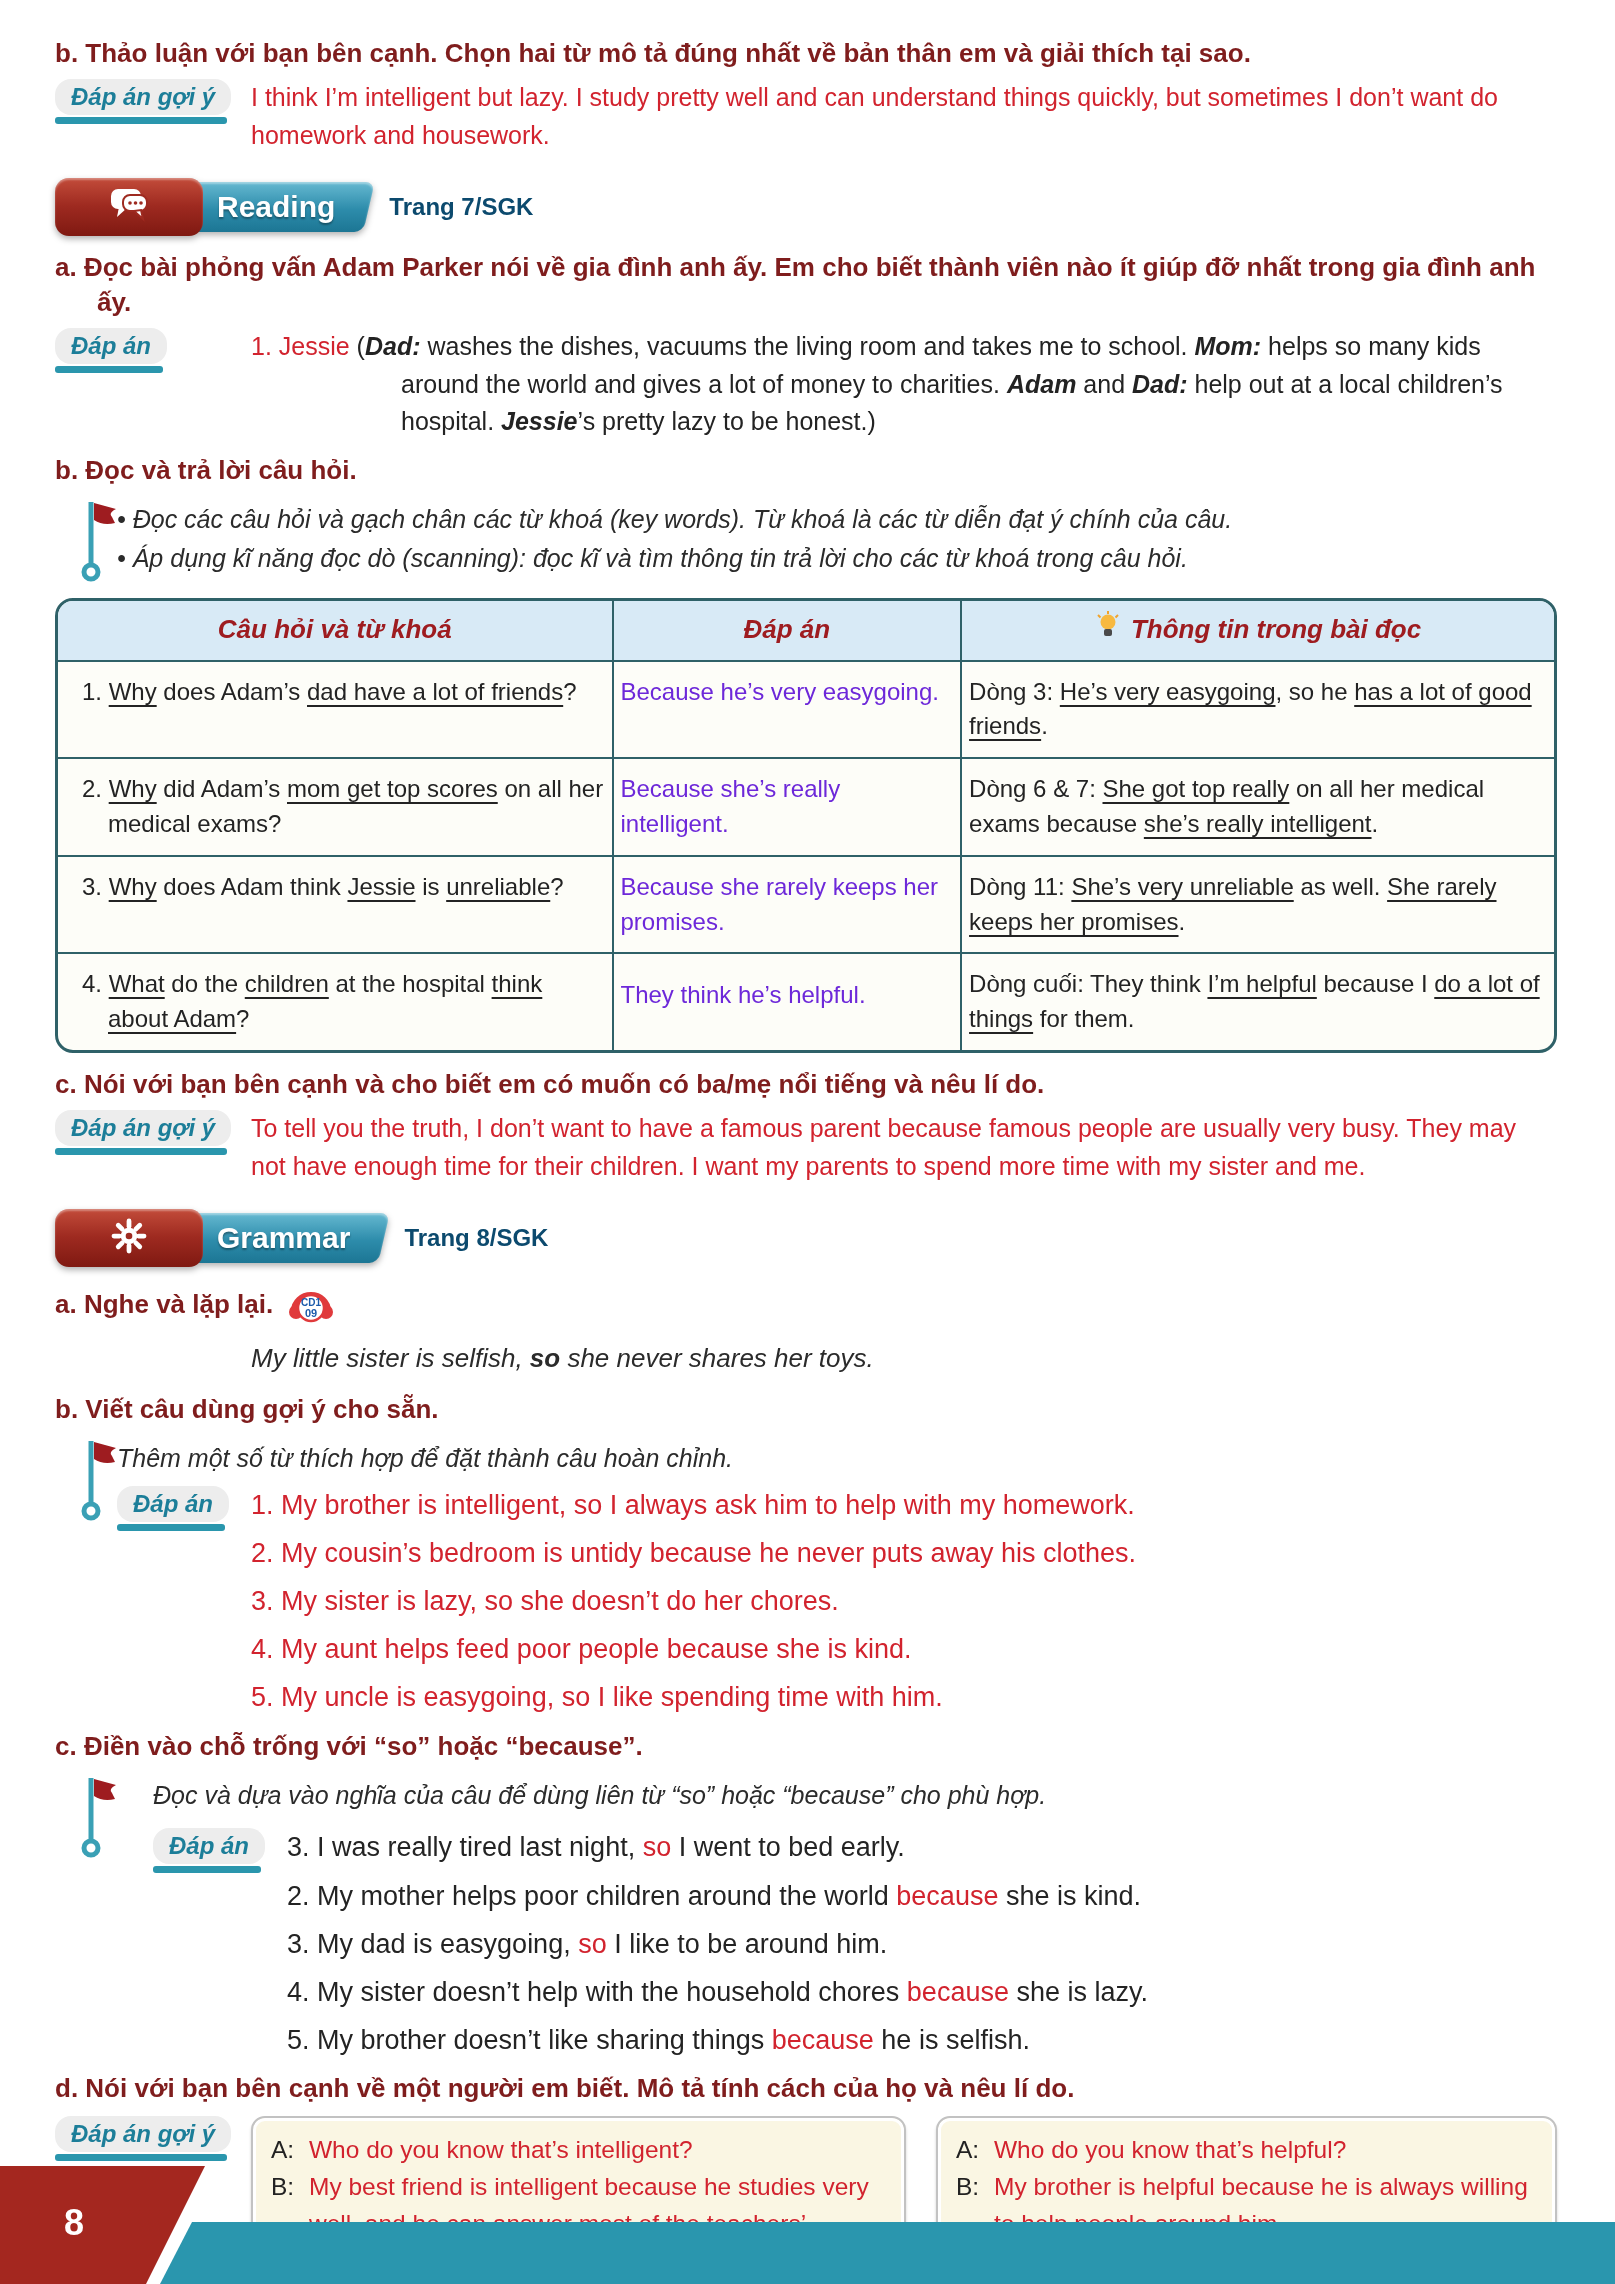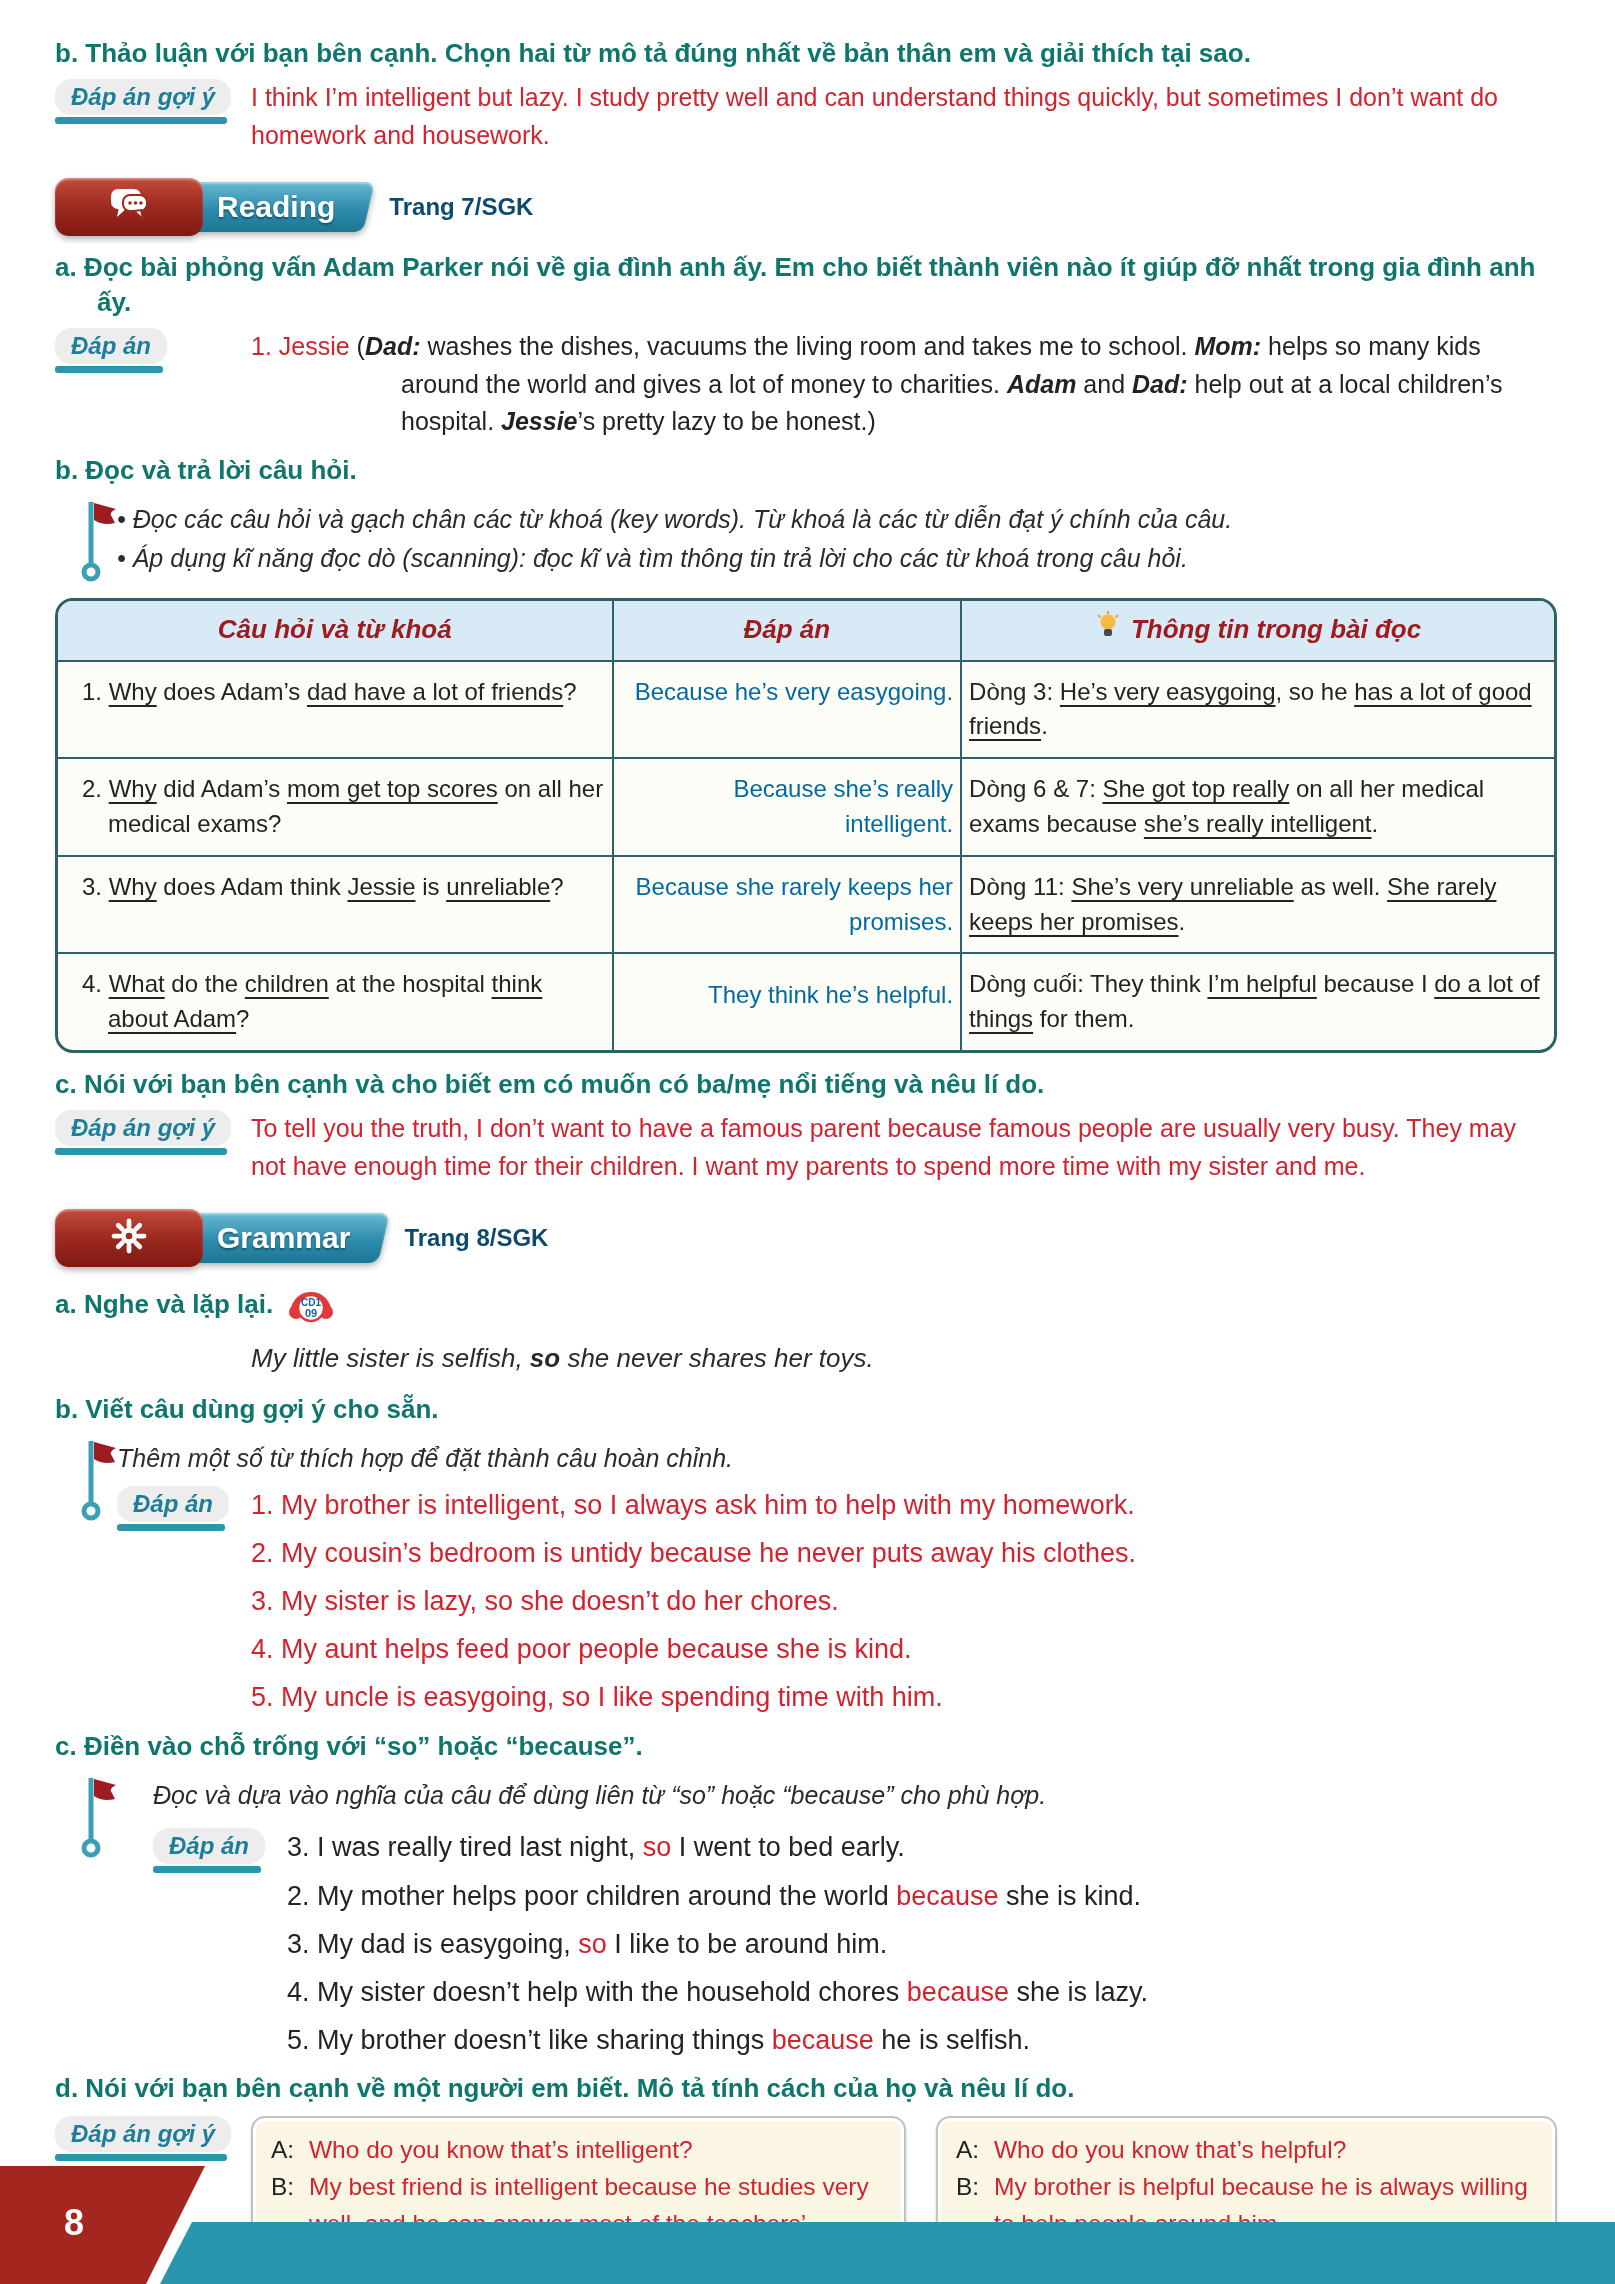--- a/index.html
+++ b/index.html
@@ -1,20 +1,20 @@
 <!DOCTYPE html>
 <html><head>
 <meta charset="utf-8">
 <style>
   html,body{margin:0;padding:0;background:#e9e9e9;}
   .page{position:relative;width:1615px;height:2284px;background:#ffffff;
         font-family:"Liberation Sans","DejaVu Sans",sans-serif;color:#232323;overflow:hidden;}
   .content{position:absolute;left:55px;top:36px;width:1502px;}
 
-  .heading{font-weight:700;font-size:26px;line-height:1.35;color:#0f766e;
+  .heading{font-weight:700;font-size:26px;line-height:1.35;color:#7f1d1d;
            margin:0 0 8px 0;padding-left:42px;text-indent:-42px;}
 
   
   .ans-row{display:flex;align-items:flex-start;margin:4px 0 12px 0;}
   .label-col{flex:0 0 196px;width:196px;}
   .pill-wrap{display:inline-block;}
   .pill{display:inline-block;background:#ededed;border-radius:16px;padding:4px 16px;
         color:#1c7e99;font-weight:700;font-style:italic;font-size:24px;white-space:nowrap;}
   .pill-bar{height:7px;background:#2a96ad;border-radius:3px;margin-top:2px;width:calc(100% - 4px);}
   .ans-text{flex:1;font-size:25px;line-height:1.5;}
@@ -50,21 +50,21 @@
   .qtable{display:grid;grid-template-columns:37% 23.3% 39.7%;
           border:3px solid #2f6168;border-radius:18px;overflow:hidden;
           margin:12px 0 10px 0;background:#fdfdf8;}
   .cell{padding:13px 7px;font-size:24px;line-height:1.45;
         border-left:2.5px solid #2f6168;border-top:2.5px solid #2f6168;}
   .cell.c1{border-left:none;}
   .hdr{border-top:none;background:#d8eaf6;color:#9e1c20;font-weight:700;font-style:italic;
        font-size:26px;display:flex;align-items:center;justify-content:center;gap:10px;
        padding:9px 10px;text-align:center;}
   .td-q{padding-left:50px;text-indent:-26px;}
-  .td-a{color:#0369a1;text-align:right;}
+  .td-a{color:#6d28d9;}
   .pt20{padding-top:24px;}
 
   
   .h-with-icon{display:flex;align-items:center;gap:14px;margin:0 0 10px 0;}
   .h-with-icon .heading{margin:0;}
   .example-line{margin:2px 0 14px 196px;font-size:26px;line-height:1.5;color:#2b2b2b;}
   .num-list div{margin:0 0 9px 0;font-size:27px;line-height:1.45;}
 
   
   .dlg-boxes{display:flex;gap:30px;flex:1;}

